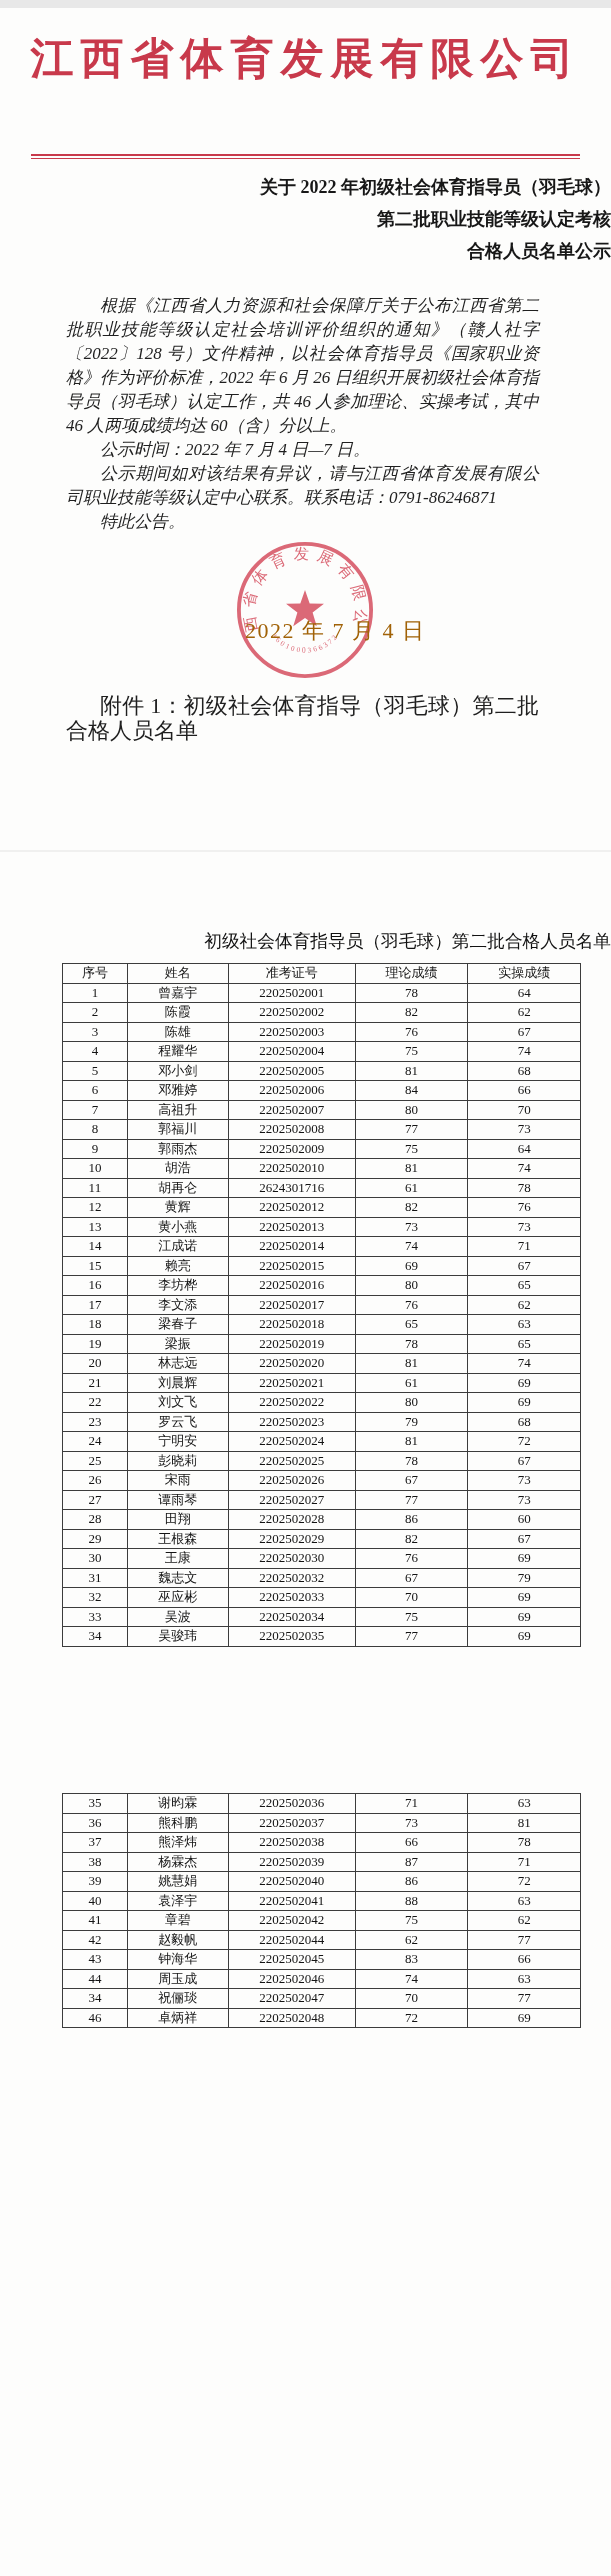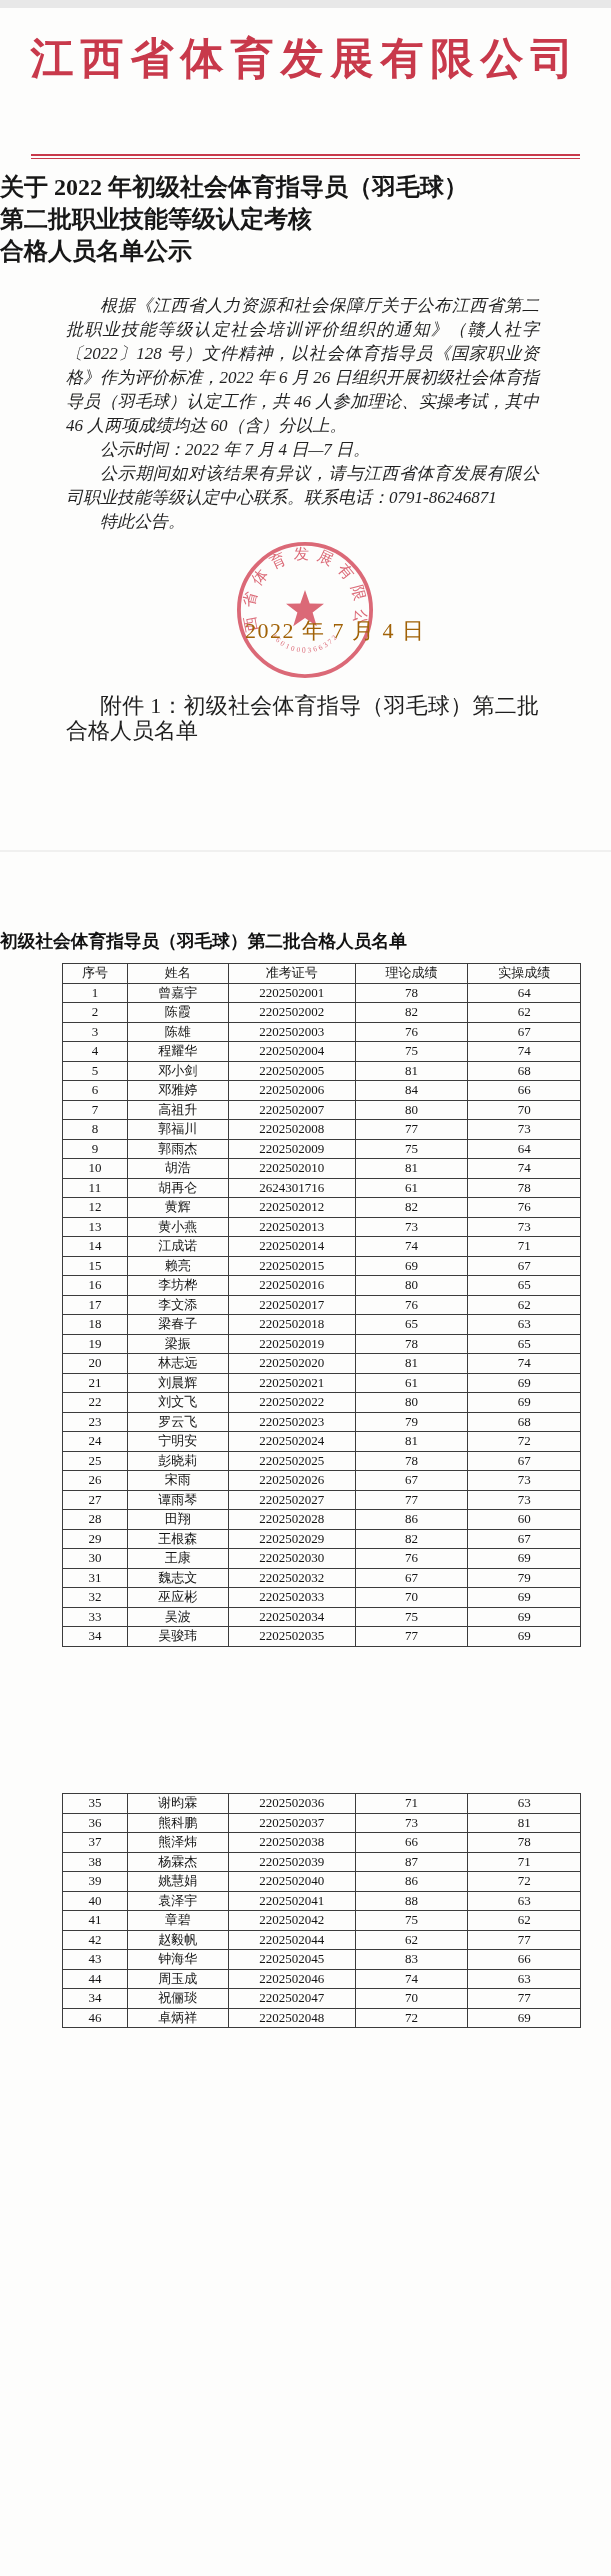--- a/index.html
+++ b/index.html
@@ -21,22 +21,22 @@
     white-space:nowrap;
   }
   .redline{
     position:absolute;top:146px;left:31px;right:31px;
     height:2.3px;
     border-top:2.3px solid #c8394b;
     border-bottom:1.5px solid #c8394b;
   }
   .title{
     position:absolute;top:163px;left:0;width:100%;
-    text-align:left;
-    font-size:24px;font-weight:bold;
+    text-align:right;
+    font-size:18px;font-weight:bold;
     line-height:32px;
     color:#171717;
   }
   .bodytext{
     position:absolute;top:286px;left:66px;width:473px;
     font-size:17px;line-height:24px;
     text-align:justify;
     font-style:italic;
   }
   .bodytext p{margin:0;text-indent:34px;}
@@ -55,22 +55,22 @@
     font-size:22px;line-height:25.4px;
     text-indent:34px;text-align:justify;
     margin:0;
   }
   .page-joint{
     position:absolute;left:0;width:100%;height:1.5px;
     background:rgba(0,0,0,0.05);
   }
   .table-title{
     position:absolute;top:921px;left:0;width:100%;
-    text-align:left;
-    font-size:17.7px;font-weight:bold;
+    text-align:right;
+    font-size:17.7px;font-weight:normal;
     color:#111;
   }
   table.results{
     position:absolute;left:62px;width:519px;
     border-collapse:collapse;
     table-layout:fixed;
     font-size:13px;color:#141414;
     border:1.5px solid #3c3c3c;
   }
   table.results td,table.results th{

